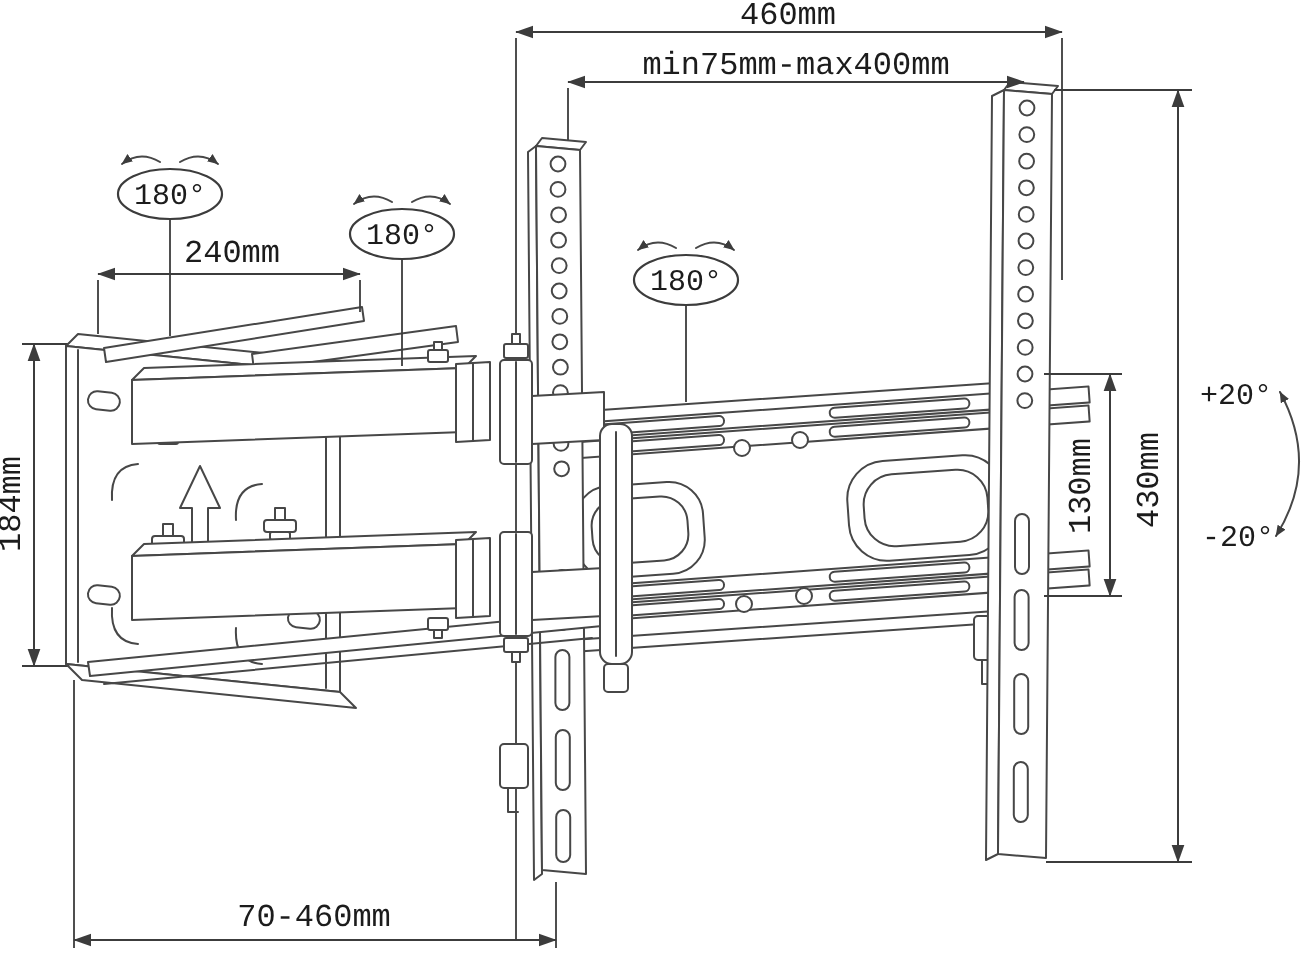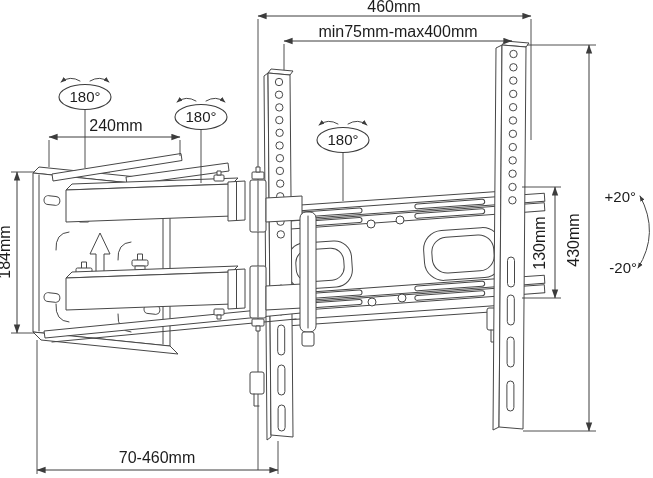--- a/index.html
+++ b/index.html
@@ -1,20 +1,20 @@
 <!DOCTYPE html>
 <html><head>
 <meta charset="utf-8">
 <style>
   html,body{margin:0;padding:0;background:#ffffff;}
   .canvas{
     position:relative;
     width:653px;height:478px;
     background:#ffffff;
-    font-family:Liberation Sans, sans-serif;
+    font-family:Liberation Mono, monospace;
     overflow:hidden;
   }
   svg{display:block;}
   .part{fill:#ffffff;stroke:#474747;stroke-width:1;stroke-linejoin:round;}
   .ln{fill:none;stroke:#474747;stroke-width:1;stroke-linejoin:round;stroke-linecap:round;}
   .hole{fill:#ffffff;stroke:#474747;stroke-width:1;}
   .dim{fill:none;stroke:#3c3c3c;stroke-width:1;}
   .ext{fill:none;stroke:#3c3c3c;stroke-width:0.9;}
   .lbl{font-size:16px;fill:#1c1c1c;}
   .lbl-s{font-size:15px;fill:#1c1c1c;}

